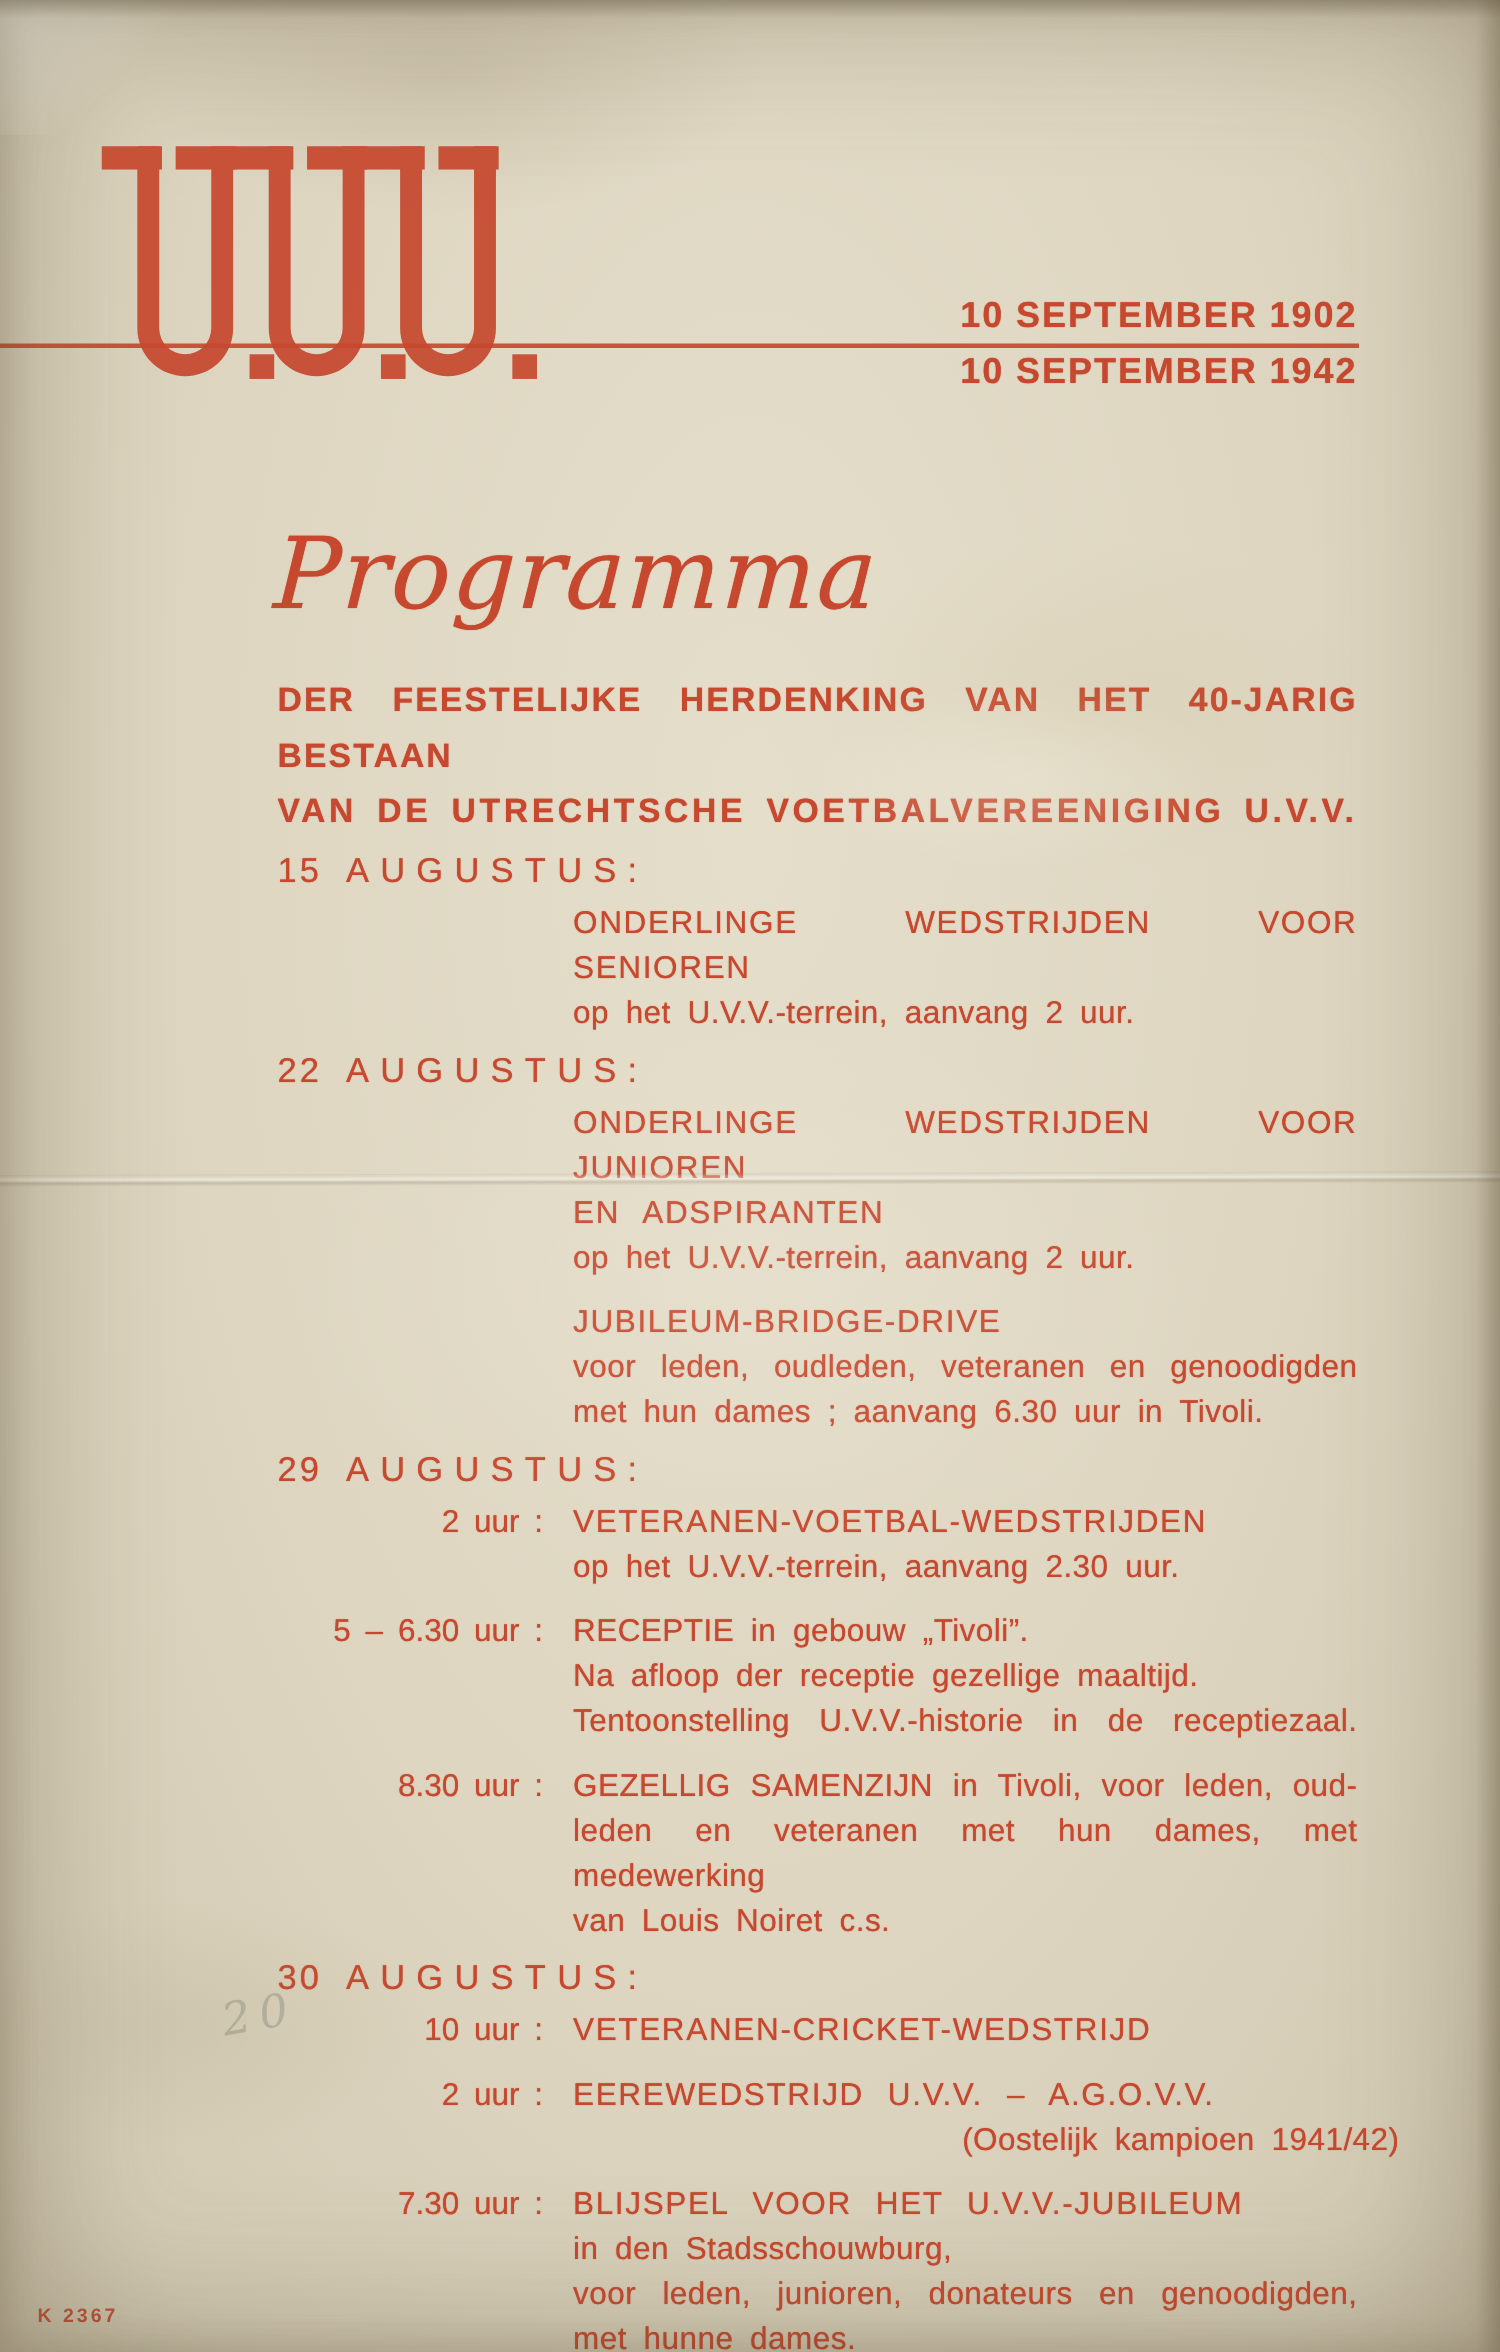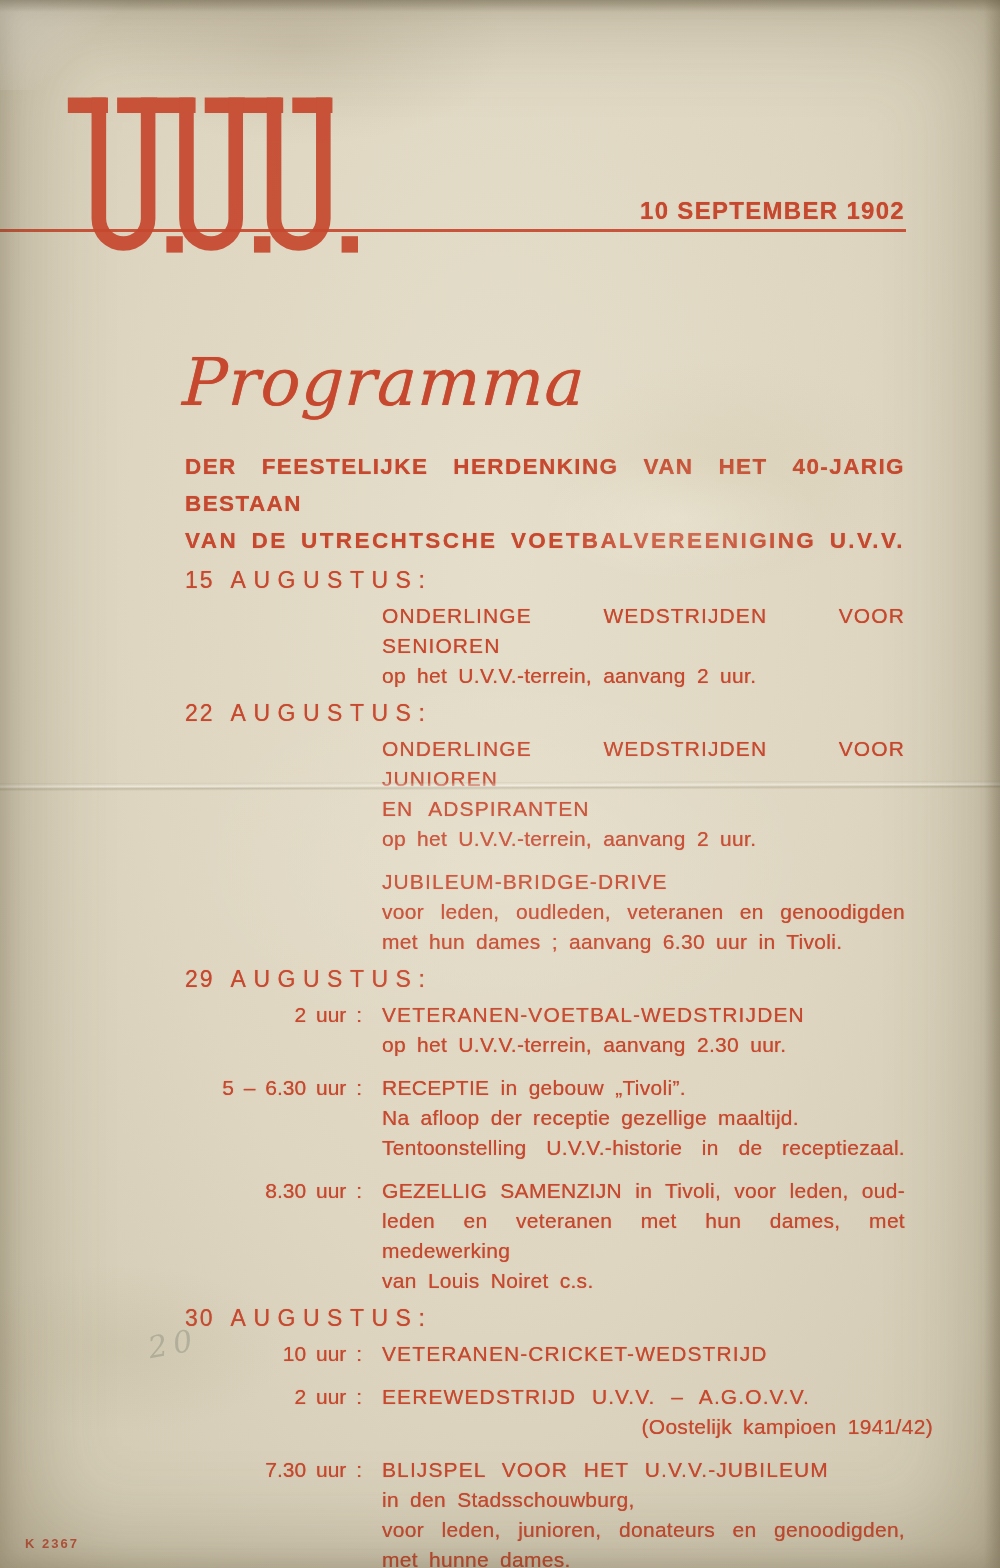--- a/index.html
+++ b/index.html
@@ -110,20 +110,21 @@
         <rect x="194" y="6" width="44" height="17"></rect>
         <rect x="248" y="6" width="44" height="17"></rect>
         <path d="M220 6 L220 139 A35 35 0 0 0 290 139 L290 6 L274 6 L274 139 A19 19 0 0 1 236 139 L236 6 Z"></path>
         <rect x="302" y="158" width="18" height="18"></rect>
       </g>
     </svg>
   </div>
 
   <div class="dates ink">
     <div class="d1">10 SEPTEMBER 1902</div>
+    <div class="d2">10 SEPTEMBER 1942</div>
   </div>
 
   <div class="script ink">Programma</div>
 
   <div class="subtitle ink">
     <div class="s1 just">DER FEESTELIJKE HERDENKING VAN HET 40-JARIG BESTAAN</div>
     <div class="s2 just">VAN DE UTRECHTSCHE VOETBALVEREENIGING U.V.V.</div>
   </div>
 
   <div class="program ink">

